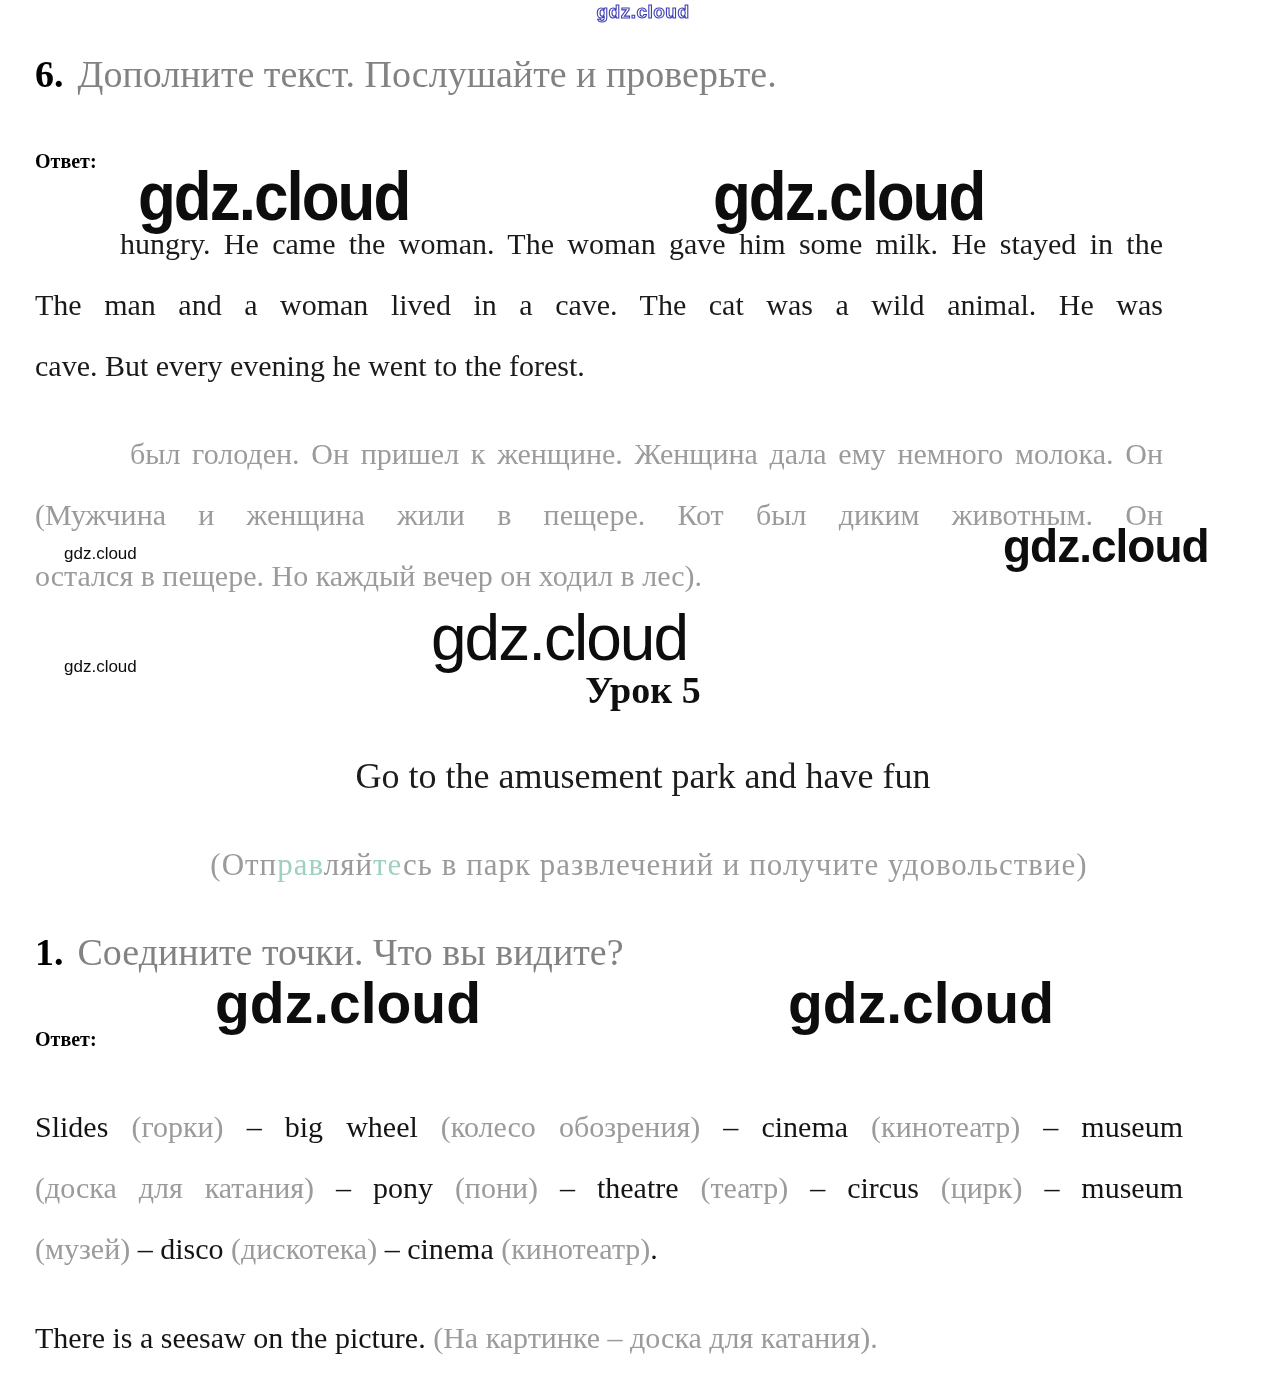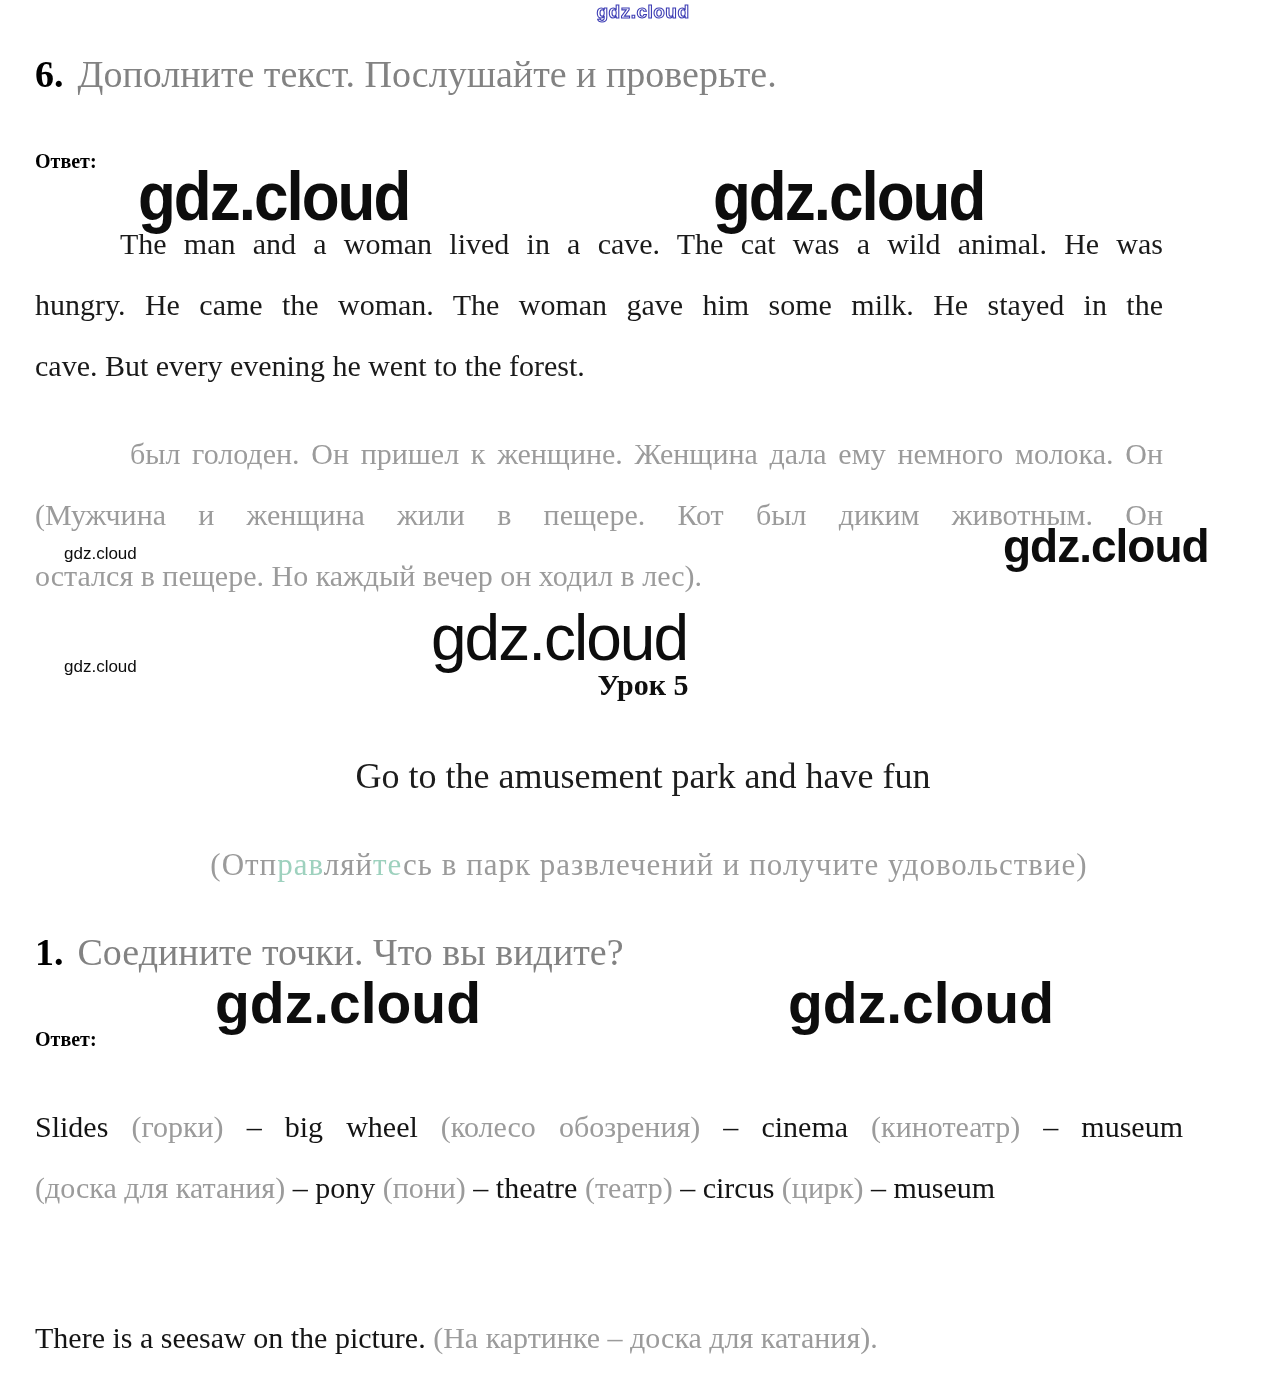--- a/index.html
+++ b/index.html
@@ -48,21 +48,21 @@
   #para-en{top:213px;left:35px;width:1128px;color:#1a1a1a;--indent:85px;}
   #para-ru{top:423px;left:35px;width:1128px;color:#9b9b9b;--indent:95px;}
   #para-mix{top:1096px;left:35px;width:1148px;}
 
   .seg-en{color:#141414;text-align:center;}
   .seg-ru{color:#9b9b9b;}
   .seg-teal{color:#9ed1be;}
 
   
   .center-line{left:0;right:0;text-align:center;white-space:nowrap;}
-  #lesson-title{top:668px;font-size:30px;font-weight:700;color:#0f0f0f;}
+  #lesson-title{top:668px;font-size:38px;font-weight:700;color:#0f0f0f;}
   #subtitle-en{top:755px;font-size:36px;color:#1c1c1c;}
   #subtitle-ru{top:847px;font-size:31px;letter-spacing:1px;color:#8f8f8f;margin-left:12px;}
 
   
   #conclusion{top:1318px;left:35px;font-size:30px;line-height:40px;white-space:nowrap;}
 </style>
 </head>
 <body>
 
 <div class="abs wm wm-top">gdz.cloud</div>
@@ -75,22 +75,22 @@
 <div id="wm-g" class="abs wm wm-lg2">gdz.cloud</div>
 <div id="wm-h" class="abs wm wm-lg2">gdz.cloud</div>
 
 <div id="task6-head" class="abs task-head">
   <span class="num">6.</span><span>Дополните текст. Послушайте и проверьте.</span>
 </div>
 
 <div id="answer-label-1" class="abs answer-label">Ответ:</div>
 
 <div id="para-en" class="abs para">
+    <div class="line">hungry. He came the woman. The woman gave him some milk. He stayed in the</div>
     <div class="line">The man and a woman lived in a cave. The cat was a wild animal. He was</div>
-    <div class="line">hungry. He came the woman. The woman gave him some milk. He stayed in the</div>
     <div class="line">cave. But every evening he went to the forest.</div>
   </div>
 
 <div id="para-ru" class="abs para">
     <div class="line">был голоден. Он пришел к женщине. Женщина дала ему немного молока. Он</div>
     <div class="line">(Мужчина и женщина жили в пещере. Кот был диким животным. Он</div>
     <div class="line">остался в пещере. Но каждый вечер он ходил в лес).</div>
   </div>
 
 <div id="lesson-title" class="abs center-line">Урок 5</div>
@@ -99,15 +99,16 @@
 
 <div id="task1-head" class="abs task-head">
   <span class="num">1.</span><span>Соедините точки. Что вы видите?</span>
 </div>
 
 <div id="answer-label-2" class="abs answer-label">Ответ:</div>
 
 <div id="para-mix" class="abs para">
     <div class="line"><span class="seg-en">Slides </span><span class="seg-ru">(горки)</span><span class="seg-en"> – big wheel </span><span class="seg-ru">(колесо обозрения)</span><span class="seg-en"> – cinema </span><span class="seg-ru">(кинотеатр)</span><span class="seg-en"> – museum</span></div>
     <div class="line"><span class="seg-ru">(доска для катания)</span><span class="seg-en"> – pony </span><span class="seg-ru">(пони)</span><span class="seg-en"> – theatre </span><span class="seg-ru">(театр)</span><span class="seg-en"> – circus </span><span class="seg-ru">(цирк)</span><span class="seg-en"> – museum</span></div>
+    <div class="line"><span class="seg-ru">(музей)</span><span class="seg-en"> – disco </span><span class="seg-ru">(дискотека)</span><span class="seg-en"> – cinema </span><span class="seg-ru">(кинотеатр)</span><span class="seg-en">.</span></div>
   </div>
 
 <div id="conclusion" class="abs"><span class="seg-en">There is a seesaw on the picture. </span><span class="seg-ru">(На картинке – доска для катания).</span></div>
 
 </body></html>

